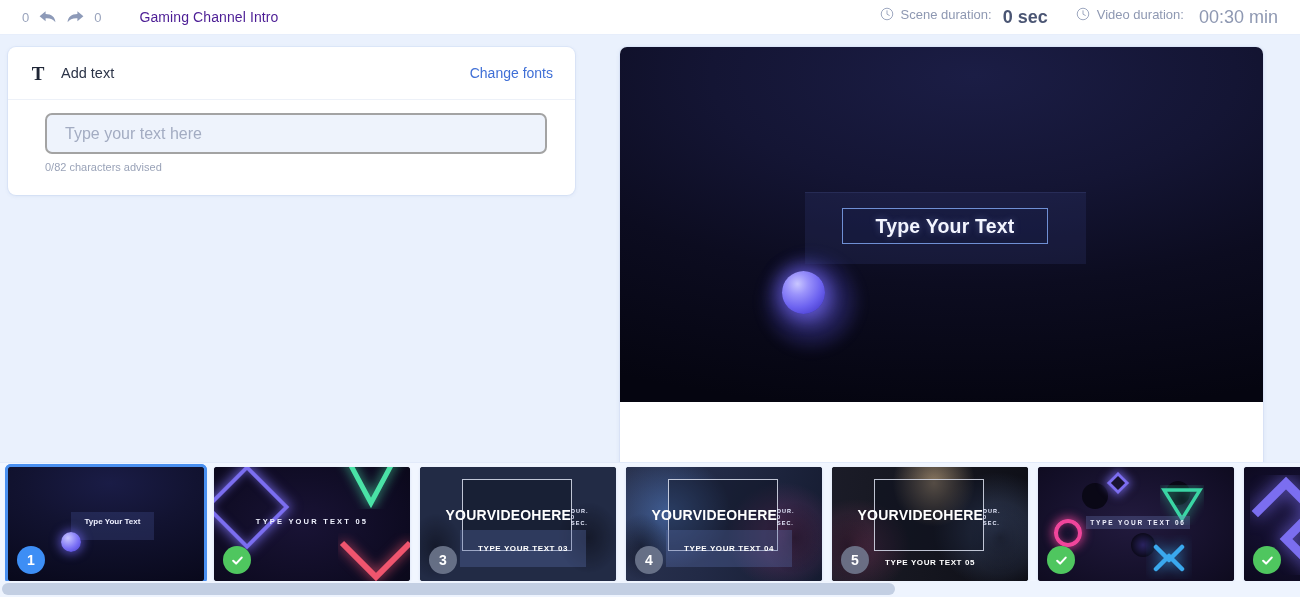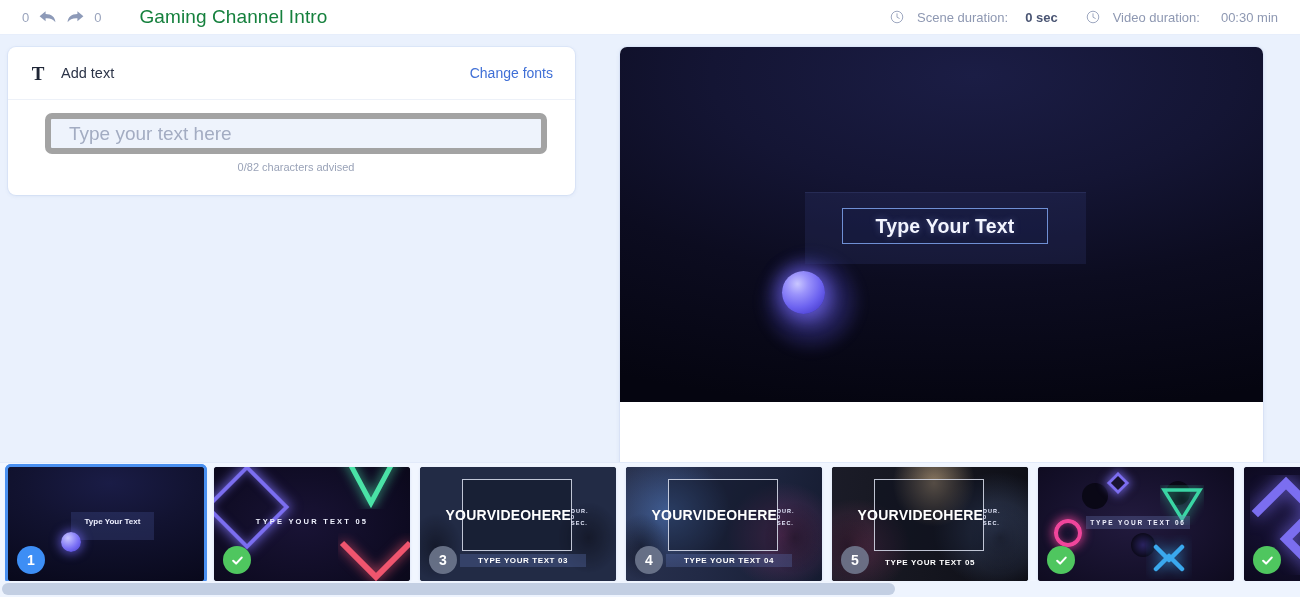--- a/index.html
+++ b/index.html
@@ -17,31 +17,31 @@
     width: 1300px; height: 35px;
     background: #ffffff;
     display: flex; align-items: center;
     border-bottom: 1px solid #e7eefb;
   }
   .topbar-left { display: flex; align-items: center; padding-left: 22px; gap: 9px; }
   .hist-count { font-size: 13px; color: #9aa4bd; font-weight: 400; }
   .undo-ico, .redo-ico { width: 19px; height: 16px; display: inline-block; cursor: pointer; }
   .undo-ico svg, .redo-ico svg { display: block; }
   .doc-title {
-    margin-left: 29px; font-size: 19px; color: #15803d; letter-spacing: .1px;
+    margin-left: 29px; font-size: 14px; color: #4c1d95; letter-spacing: .1px;
     white-space: nowrap;
   }
   .topbar-right {
     margin-left: auto; display: flex; align-items: center;
     gap: 28px; padding-right: 22px;
   }
-  .dur-group { display: flex; align-items: flex-start; gap: 13px; }
+  .dur-group { display: flex; align-items: flex-start; gap: 7px; }
   .clock-ico { width: 14px; height: 14px; display: block; }
   .dur-label { font-size: 13px; color: #8e98b2; white-space: nowrap; }
-  .dur-value { font-size: 13px; color: #4a5573; font-weight: 700; white-space: nowrap; margin-left: 4px; }
+  .dur-value { font-size: 18px; color: #4a5573; font-weight: 700; white-space: nowrap; margin-left: 4px; }
   .dur-value.norm { font-weight: 400; color: #8e98b2; margin-left: 8px; }
 
   
   .text-card {
     position: absolute; left: 8px; top: 47px;
     width: 567px; height: 148px;
     background: #fff; border-radius: 8px;
     box-shadow: 0 1px 4px rgba(60,90,160,.09), 0 0 0 1px rgba(222,232,250,.9);
     overflow: hidden;
   }
@@ -54,27 +54,27 @@
     font-size: 19px; font-weight: 700; color: #1e2535; line-height: 1;
     width: 18px; text-align: center;
   }
   .addtext-label { margin-left: 14px; font-size: 14.5px; color: #2b3347; }
   .change-fonts {
     margin-left: auto; font-size: 14px; color: #3f6fd6; cursor: pointer;
   }
   .text-card-body { padding: 13px 28px 0 37px; }
   .text-input {
     width: 100%; height: 41px;
-    background: #eef3fc; border: 6px solid #a3a3a3; border-radius: 7px;
-    padding: 0 18px; font-size: 19px; color: #3a4257;
+    background: #eef3fc; border: 2px solid #a3a3a3; border-radius: 7px;
+    padding: 0 18px; font-size: 16px; color: #3a4257;
     font-family: "Liberation Sans", sans-serif; outline: none;
   }
   .text-input::placeholder { color: #a3acc2; }
   .char-hint {
-    margin-top: 7px; text-align: center;
+    margin-top: 7px; text-align: left;
     font-size: 11px; color: #9aa3b8;
   }
 
   
   .preview-card {
     position: absolute; left: 620px; top: 47px;
     width: 643px; height: 425px;
     background: #fff; border-radius: 7px;
     box-shadow: 0 1px 5px rgba(60,90,160,.10), 0 0 0 1px rgba(222,232,250,.8);
     overflow: hidden;
@@ -198,21 +198,21 @@
     border: 1px solid rgba(235,240,255,.8);
     background: rgba(12,16,30,.42);
     display: flex; align-items: center; justify-content: center;
   }
   .vid-frame .vl { font-size: 14px; font-weight: 700; color: #fff; line-height: 1.04; letter-spacing: .2px; }
   .vid-dur { font-size: 5.5px; font-weight: 700; color: #e8ecff; letter-spacing: 1px; margin-top: 3px; }
   .scene-txt {
     position: absolute; left: 0; right: 0; bottom: 14px; text-align: center;
     font-size: 8px; font-weight: 700; color: #fff; letter-spacing: .6px;
   }
-  .scene-txt.bar { background: rgba(90,110,170,.35); padding: 2px 0; width: 126px; left: 40px; right: auto; }
+  .scene-txt.bar { background: rgba(90,110,170,.35); padding: 14px 0; width: 126px; left: 40px; right: auto; }
 
   
   .tn6-bg { position: absolute; inset: 0; background: radial-gradient(100% 110% at 48% 48%, #221a3e 0%, #120e26 55%, #07050f 100%); }
   .ps-circle { position: absolute; left: 16px; top: 52px; width: 28px; height: 28px; border-radius: 50%;
                border: 4px solid #f0459b; box-shadow: 0 0 10px 2px rgba(240,69,155,.7), inset 0 0 6px rgba(240,69,155,.5); }
   .ps-sq { position: absolute; left: 72px; top: 8px; width: 16px; height: 16px; transform: rotate(45deg);
            border: 3px solid #7c6df0; box-shadow: 0 0 9px 2px rgba(124,109,240,.7); }
   .ps-dark1 { position: absolute; left: 44px; top: 16px; width: 26px; height: 26px; border-radius: 50%; background: #0a0816; }
   .ps-dark2 { position: absolute; left: 128px; top: 14px; width: 24px; height: 24px; border-radius: 50%; background: #0a0816; }
   .ps-dark3 { position: absolute; left: 93px; top: 66px; width: 24px; height: 24px; border-radius: 50%;

